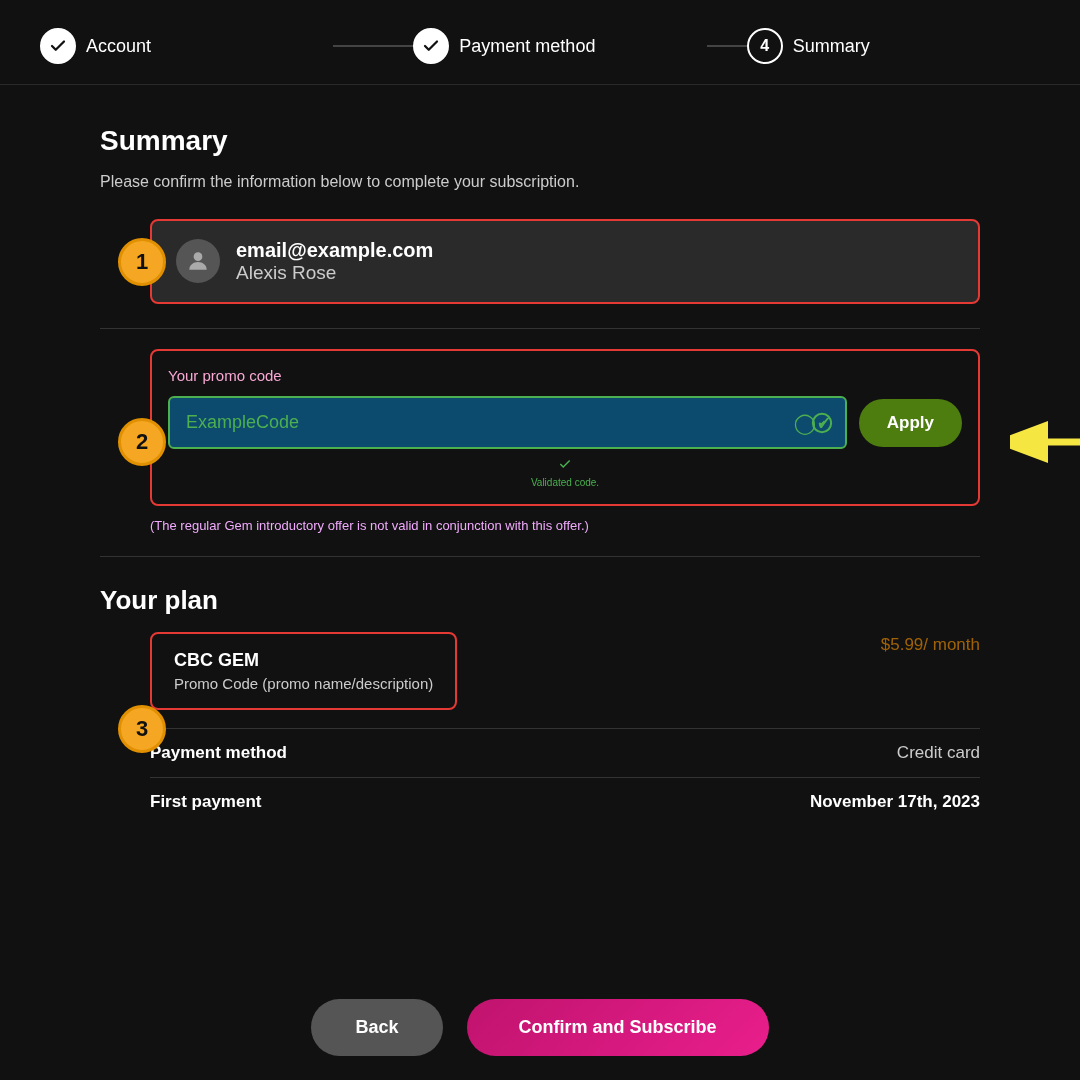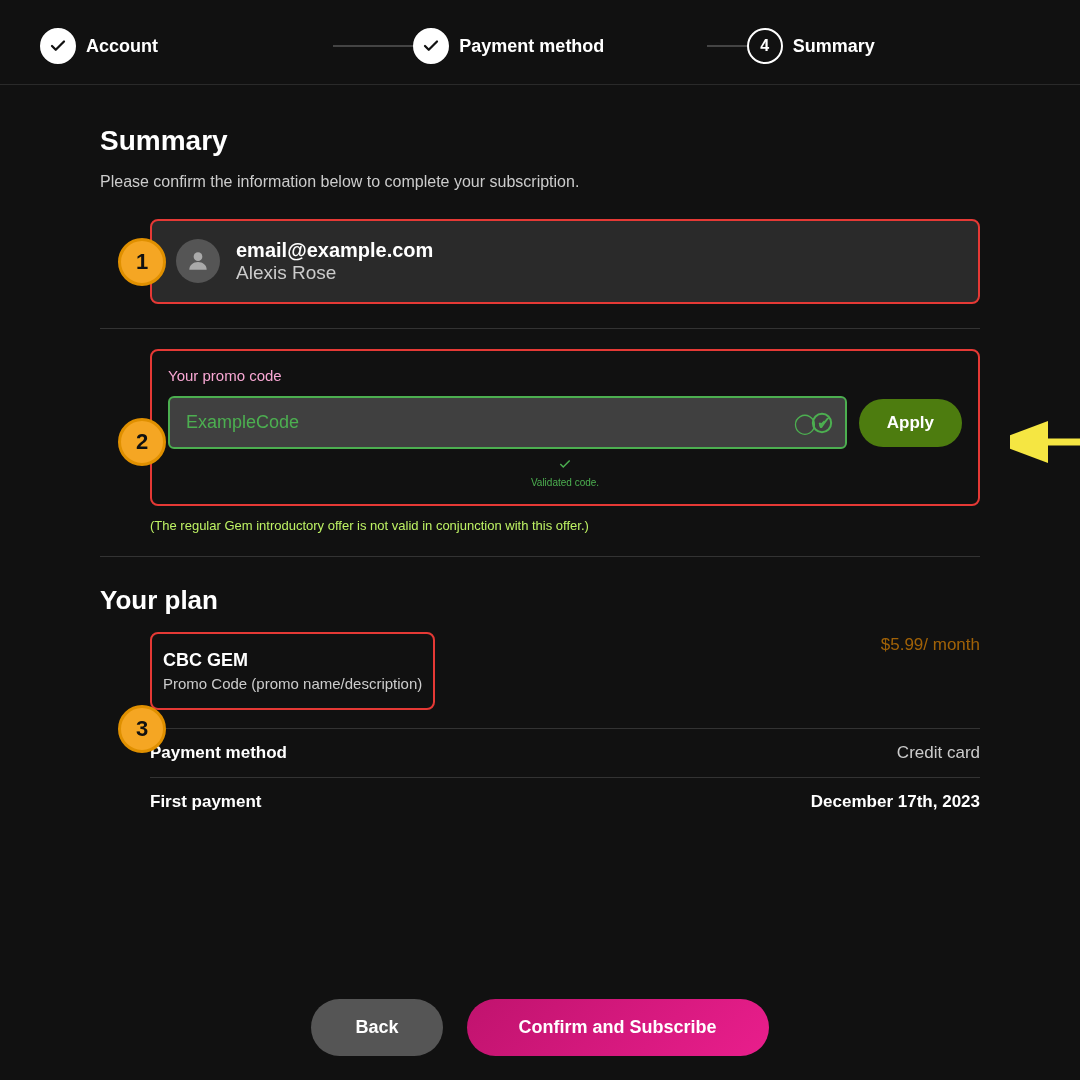--- a/index.html
+++ b/index.html
@@ -53,21 +53,21 @@
       font-weight: bold;
     }
 
     .step-icon.completed svg {
       width: 18px;
       height: 18px;
     }
 
     .step-label {
       font-size: 18px;
-      font-weight: 700;
+      font-weight: 400;
       color: #ffffff;
     }
 
     .step-separator {
       width: 40px;
       height: 2px;
       background: #444;
       flex-shrink: 0;
     }
 
@@ -167,21 +167,21 @@
       gap: 12px;
     }
 
     .promo-input-wrapper {
       flex: 1;
       position: relative;
     }
 
     .promo-input {
       width: 100%;
-      background: #404040;
+      background: #0c4a6e;
       border: 2px solid #4caf50;
       border-radius: 6px;
       padding: 14px 48px 14px 16px;
       color: #4caf50;
       font-size: 18px;
       font-weight: 500;
       outline: none;
     }
 
     .promo-check-icon {
@@ -210,36 +210,36 @@
       font-size: 10px;
       margin-top: 8px;
       display: flex;
       align-items: center;
       gap: 6px;
       flex-direction: column;
     }
 
     .offer-note {
       font-size: 13px;
-      color: #bef264;
+      color: #f0abfc;
       margin: 10px 0 0 0;
       line-height: 1.5;
     }
 
     
     .plan-title {
       font-size: 26px;
       font-weight: 700;
       margin: 28px 0 16px;
     }
 
     .plan-name-box {
       border: 2.5px solid #e53935;
       border-radius: 8px;
-      padding: 16px 11px;
+      padding: 16px 22px;
       display: inline-block;
       margin-bottom: 0;
     }
 
     .plan-name {
       font-size: 18px;
       font-weight: 700;
     }
 
     .plan-promo-desc {
@@ -442,21 +442,21 @@
       </div>
     </div>
 
     <div class="info-rows">
       <div class="info-row">
         <span class="info-row-label">Payment method</span>
         <span class="info-row-value">Credit card</span>
       </div>
       <div class="info-row">
         <span class="info-row-label">First payment</span>
-        <span class="info-row-value bold">December 17th, 2023</span>
+        <span class="info-row-value bold">November 17th, 2023</span>
       </div>
     </div>
   </div>
 
 </div>
 
 <div class="bottom-bar">
   <button class="back-button">Back</button>
   <button class="confirm-button">Confirm and Subscribe</button>
 </div>

